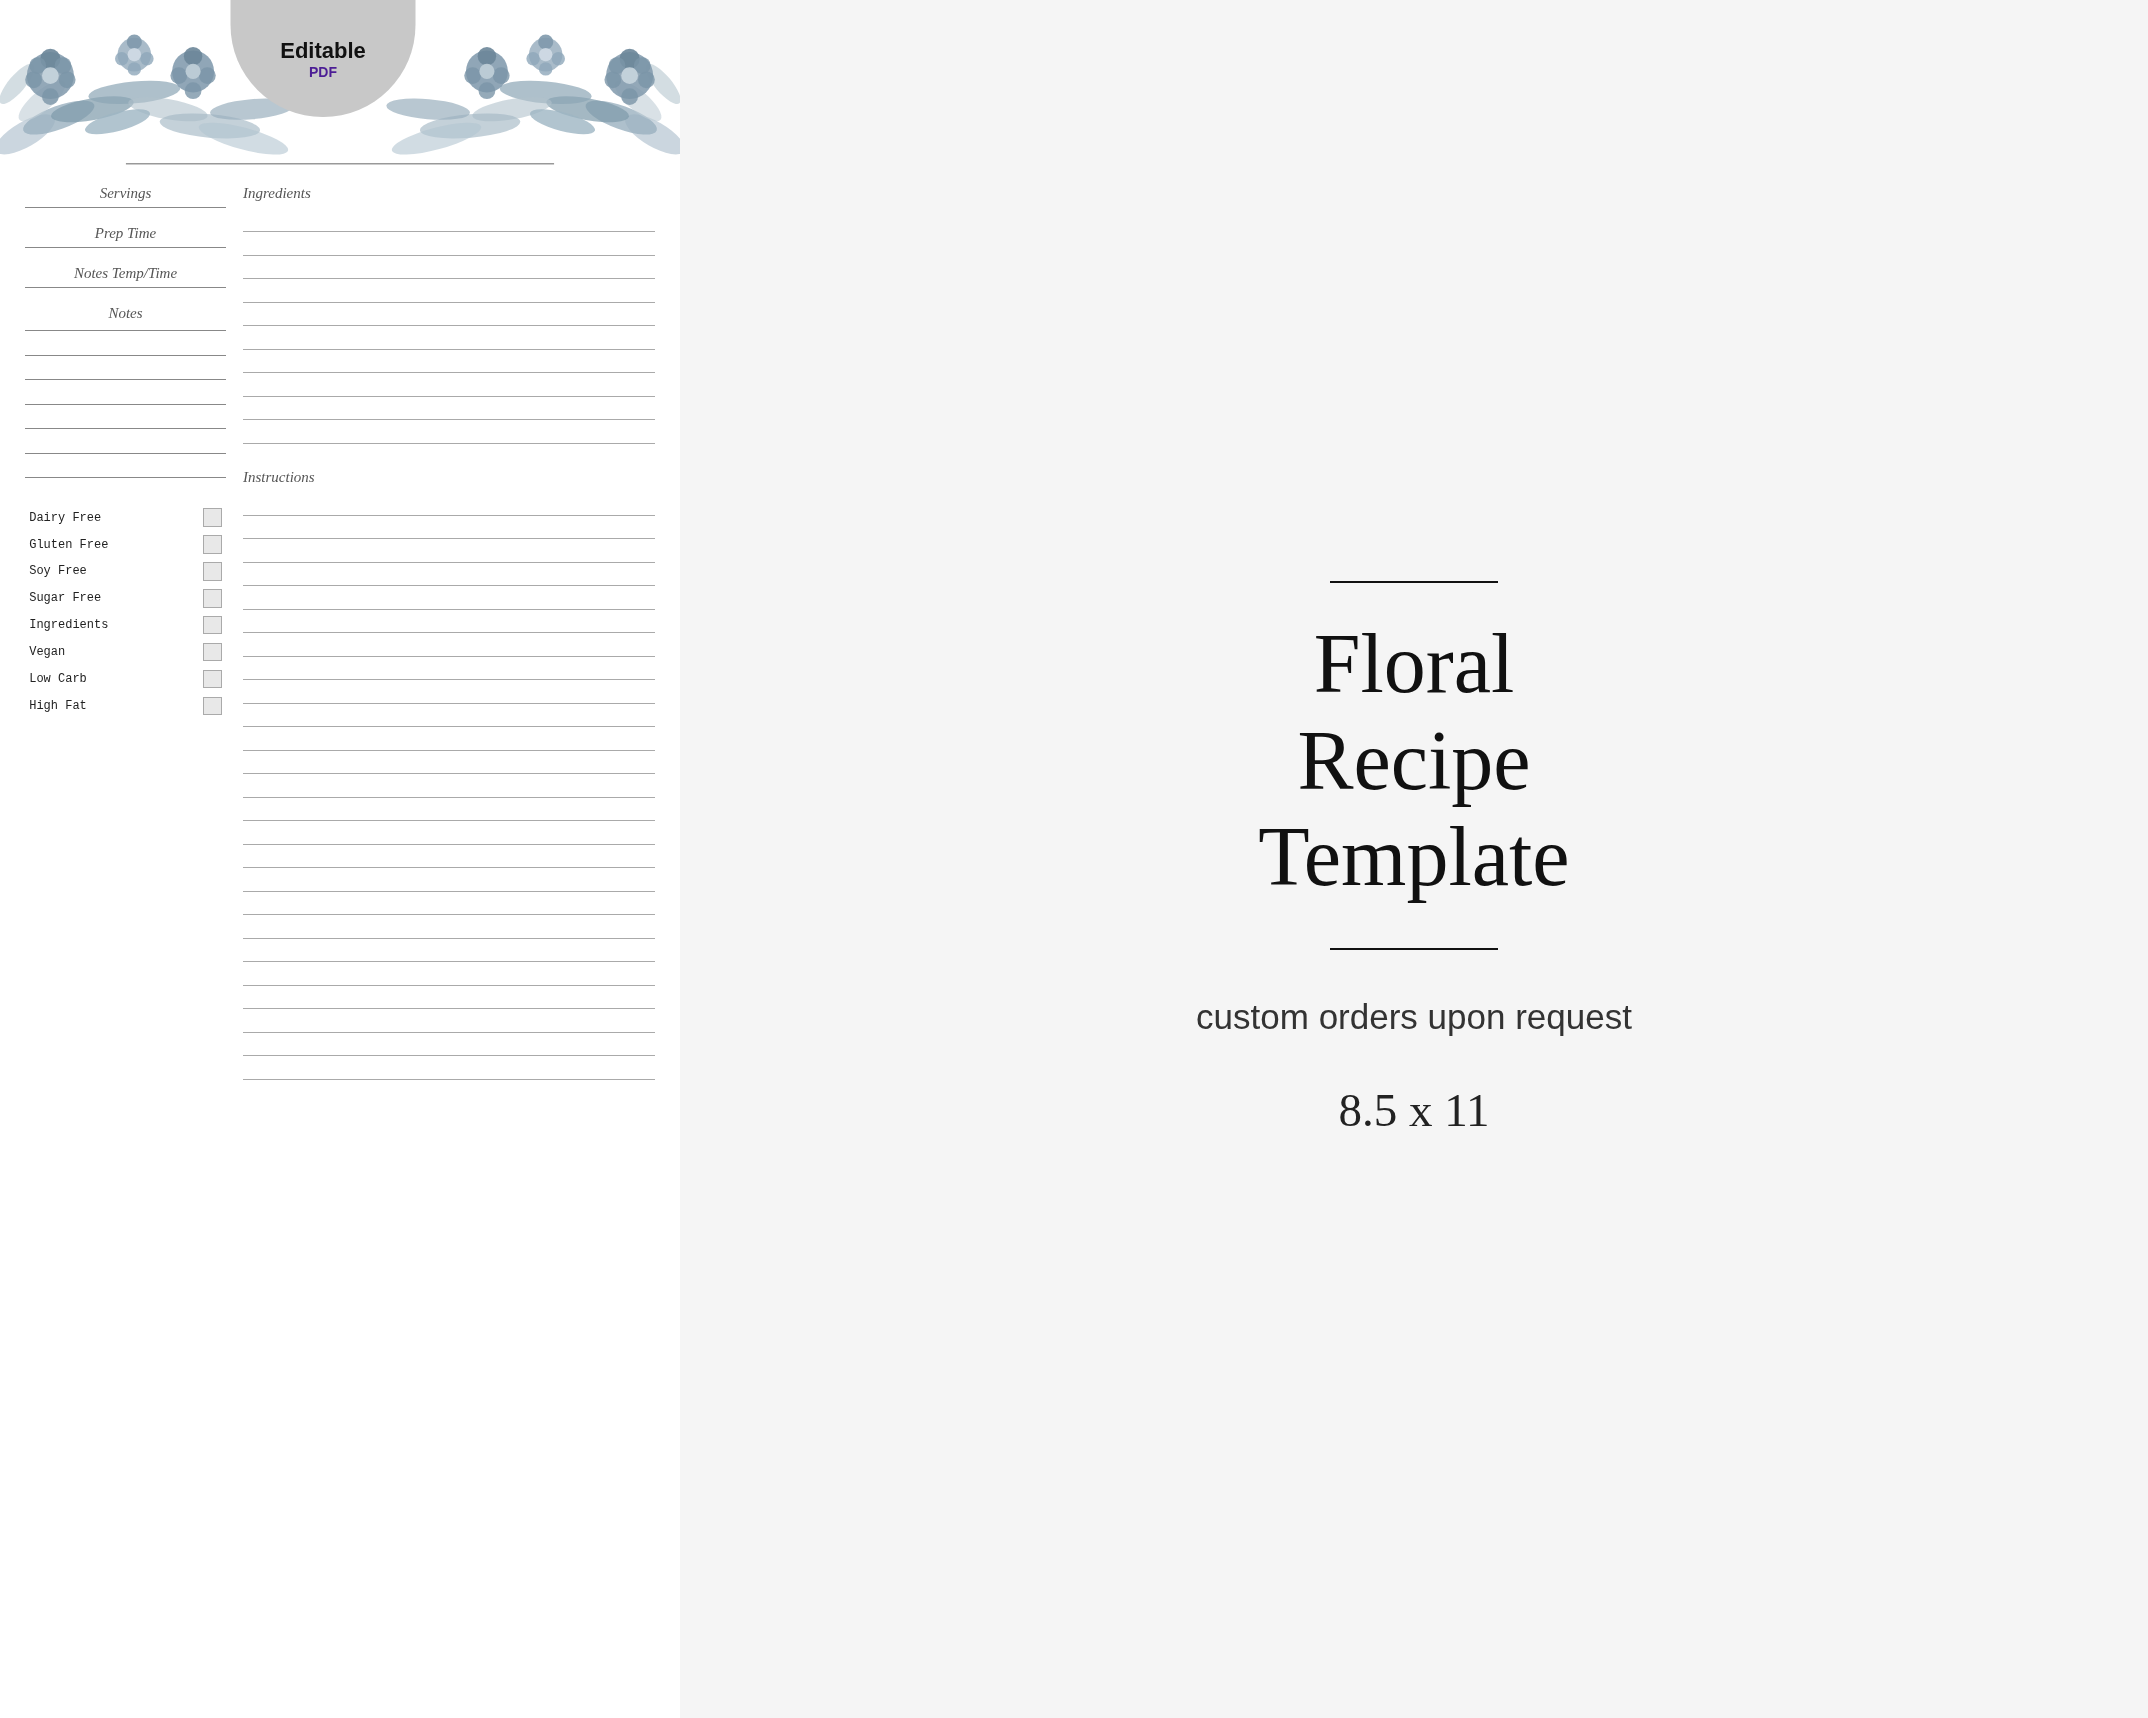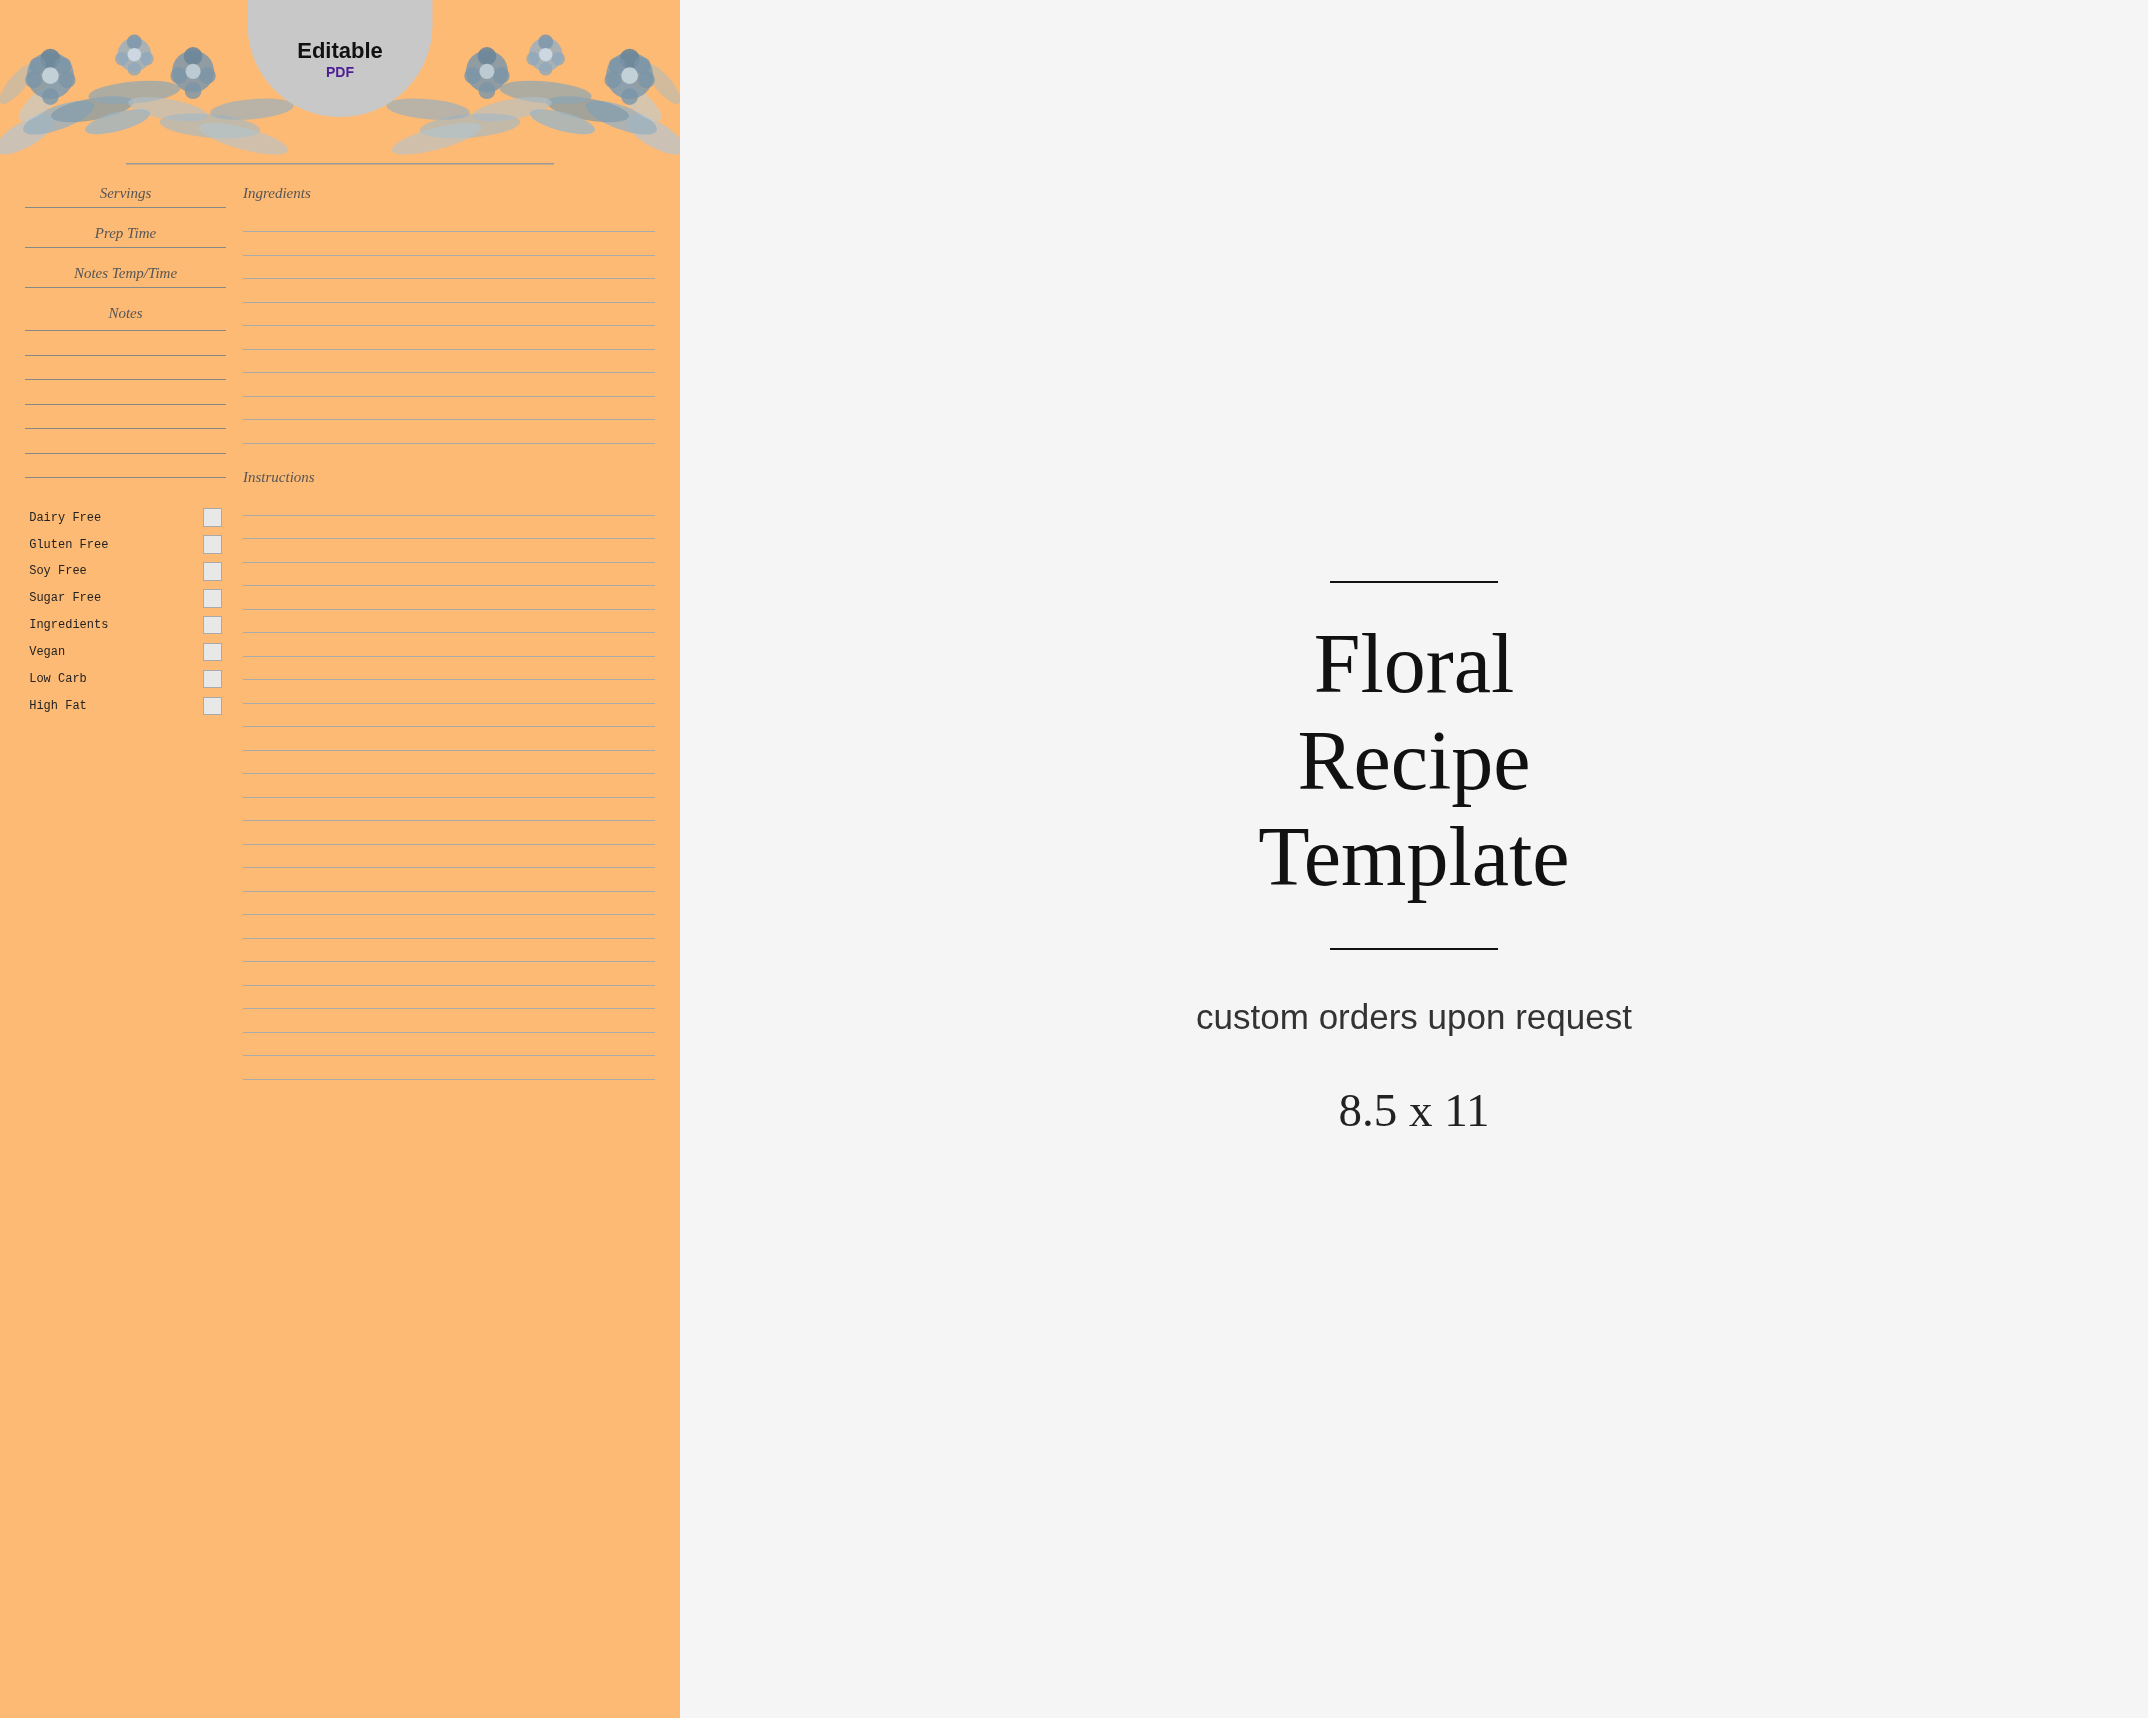--- a/index.html
+++ b/index.html
@@ -9,21 +9,21 @@
       width: 2148px;
       height: 1718px;
       display: flex;
       align-items: stretch;
       font-family: Georgia, serif;
       overflow: hidden;
     }
 
     
     .recipe-card {
-      background: #fdba74;
+      background: #ffffff;
       width: 680px;
       min-height: 1718px;
       position: relative;
       flex-shrink: 0;
     }
 
     
     .floral-header {
       width: 100%;
       height: 168px;
@@ -183,21 +183,21 @@
       font-family: 'Times New Roman', serif;
       font-size: 47px;
       color: #222;
       margin-top: 17px;
       text-align: center;
     }
   </style>
 </head>
 <body>
 
-<div style="position: fixed; top: 0; left: 340px; z-index: 100; transform: translateX(-50%); text-align: right;">
+<div style="position: fixed; top: 0; left: 323px; z-index: 100; transform: translateX(-50%); text-align: right;">
   <div style="
     width: 185px;
     height: 117px;
     background: #c8c8c8;
     border-radius: 0 0 92px 92px;
     display: flex;
     flex-direction: column;
     align-items: center;
     justify-content: center;
   ">

